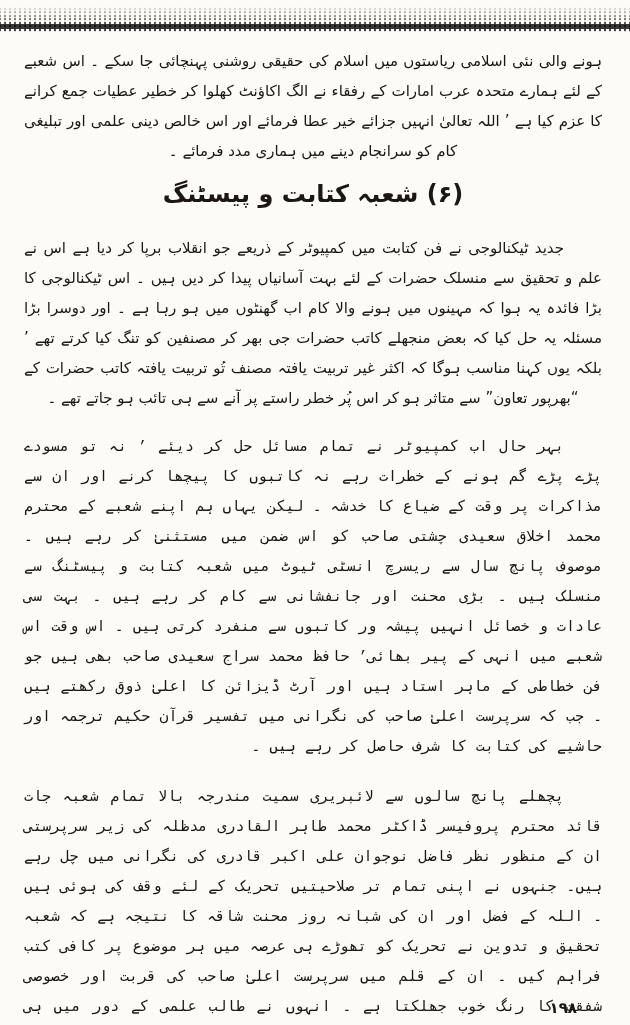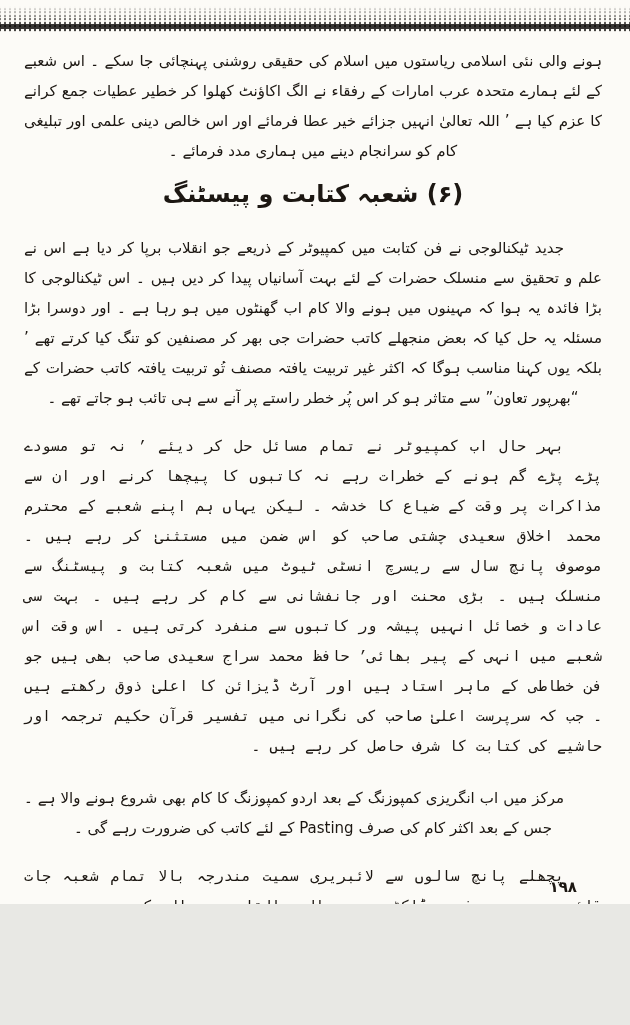--- a/index.html
+++ b/index.html
@@ -2,21 +2,21 @@
 <html lang="ur" dir="rtl" style="--ink: #1c1712; --paper: #fcfbf7;"><head>
 <meta charset="utf-8">
 <style>
   :root{
     --ink:#1c1712;
     --paper:#fcfbf7;
   }
   html,body{margin:0;padding:0;background:#e8e8e4;}
   .page{
     position:relative;
-    width:630px;height:904px;
+    width:630px;height:1025px;
     margin:0;
     background:var(--paper);
     overflow:hidden;
     font-family:"DejaVu Sans",sans-serif;
     color:var(--ink);
   }
   
   .scan-band{
     position:absolute;top:6px;left:-6px;right:-6px;height:26px;
     background-image:
@@ -70,21 +70,20 @@
   <main class="content">
 
     <p class="para center-last">ہونے والی نئی اسلامی ریاستوں میں اسلام کی حقیقی روشنی پہنچائی جا سکے ۔ اس شعبے کے لئے ہمارے متحدہ عرب امارات کے رفقاء نے الگ اکاؤنٹ کھلوا کر خطیر عطیات جمع کرانے کا عزم کیا ہے ’ اللہ تعالیٰ انہیں جزائے خیر عطا فرمائے اور اس خالص دینی علمی اور تبلیغی کام کو سرانجام دینے میں ہماری مدد فرمائے ۔</p>
 
     <h2 class="heading">(۶) شعبہ کتابت و پیسٹنگ</h2>
 
     <p class="para indent center-last">جدید ٹیکنالوجی نے فن کتابت میں کمپیوٹر کے ذریعے جو انقلاب برپا کر دیا ہے اس نے علم و تحقیق سے منسلک حضرات کے لئے بہت آسانیاں پیدا کر دیں ہیں ۔ اس ٹیکنالوجی کا بڑا فائدہ یہ ہوا کہ مہینوں میں ہونے والا کام اب گھنٹوں میں ہو رہا ہے ۔ اور دوسرا بڑا مسئلہ یہ حل کیا کہ بعض منجھلے کاتب حضرات جی بھر کر مصنفین کو تنگ کیا کرتے تھے ’ بلکہ یوں کہنا مناسب ہوگا کہ اکثر غیر تربیت یافتہ مصنف تُو تربیت یافتہ کاتب حضرات کے “بھرپور تعاون” سے متاثر ہو کر اس پُر خطر راستے پر آنے سے ہی تائب ہو جاتے تھے ۔</p>
 
     <p class="para indent right-last">بہر حال اب کمپیوٹر نے تمام مسائل حل کر دیئے ’ نہ تو مسودے پڑے پڑے گم ہونے کے خطرات رہے نہ کاتبوں کا پیچھا کرنے اور ان سے مذاکرات پر وقت کے ضیاع کا خدشہ ۔ لیکن یہاں ہم اپنے شعبے کے محترم محمد اخلاق سعیدی چشتی صاحب کو اس ضمن میں مستثنیٰ کر رہے ہیں ۔ موصوف پانچ سال سے ریسرچ انسٹی ٹیوٹ میں شعبہ کتابت و پیسٹنگ سے منسلک ہیں ۔ بڑی محنت اور جانفشانی سے کام کر رہے ہیں ۔ بہت سی عادات و خصائل انہیں پیشہ ور کاتبوں سے منفرد کرتی ہیں ۔ اس وقت اس شعبے میں انہی کے پیر بھائی’ حافظ محمد سراج سعیدی صاحب بھی ہیں جو فن خطاطی کے ماہر استاد ہیں اور آرٹ ڈیزائن کا اعلیٰ ذوق رکھتے ہیں ۔ جب کہ سرپرست اعلیٰ صاحب کی نگرانی میں تفسیر قرآن حکیم ترجمہ اور حاشیے کی کتابت کا شرف حاصل کر رہے ہیں ۔</p>
 
-    <p class="para indent center-last">مرکز میں اب انگریزی کمپوزنگ کے بعد اردو کمپوزنگ کا کام بھی شروع ہونے والا ہے ۔ جس کے بعد اکثر کام کی صرف Pasting کے لئے کاتب کی ضرورت رہے گی ۔</p>
 
 
     <p class="para indent right-last">پچھلے پانچ سالوں سے لائبریری سمیت مندرجہ بالا تمام شعبہ جات قائد محترم پروفیسر ڈاکٹر محمد طاہر القادری مدظلہ کی زیر سرپرستی ان کے منظور نظر فاضل نوجوان علی اکبر قادری کی نگرانی میں چل رہے ہیں۔ جنہوں نے اپنی تمام تر صلاحیتیں تحریک کے لئے وقف کی ہوئی ہیں ۔ اللہ کے فضل اور ان کی شبانہ روز محنت شاقہ کا نتیجہ ہے کہ شعبہ تحقیق و تدوین نے تحریک کو تھوڑے ہی عرصہ میں ہر موضوع پر کافی کتب فراہم کیں ۔ ان کے قلم میں سرپرست اعلیٰ صاحب کی قربت اور خصوصی شفقت کا رنگ خوب جھلکتا ہے ۔ انہوں نے طالب علمی کے دور میں ہی ملکی سطح کے کئی تحریری مقابلوں میں اول انعام حاصل کئے جن میں سے ایک مقالے پر انہیں پاک انجمن خواتین اسلام کی طرف سے ۱۹۸۵ء میں عمرے کا ٹکٹ بھی ملا اور وہ قائد محترم کے ہمراہ عمرہ اور زیارت مدینہ منورہ کی سعادت سے بھی مستفیض ہو چکے ہیں ۔ ان کے اس علمی شغف کا ثبوت یہ ہے کہ انہوں نے قائد محترم کی منہاج الافکار جیسی ضخیم کتب کی طرح بے شمار کتب کی ترتیب و تدوین کے ساتھ ساتھ اپنی سات کتب بھی لکھی ہیں جن</p>
 
   </main>
 
   <div class="page-number">۱۹۸</div>
 
 </div>
 

